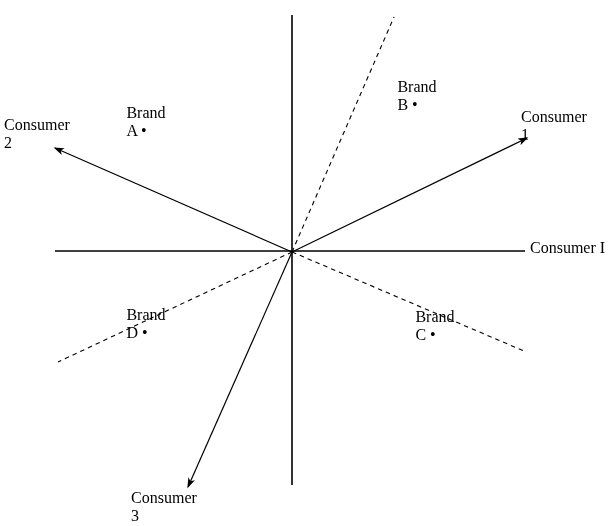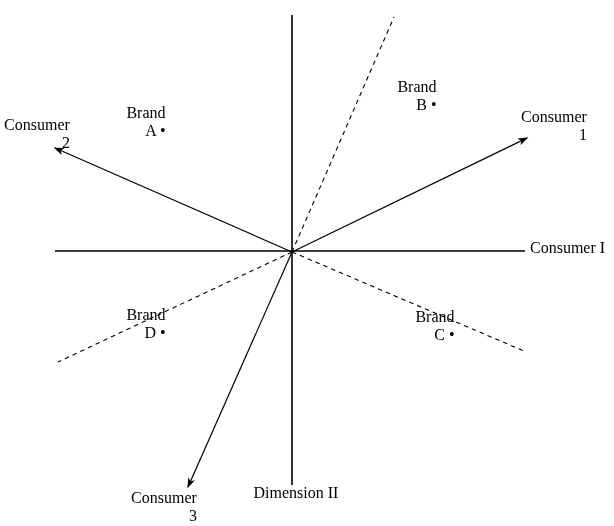--- a/index.html
+++ b/index.html
@@ -15,21 +15,21 @@
     position: absolute;
     left: 0; top: 0;
     width: 614px; height: 526px;
   }
   .label {
     position: absolute;
     color: #000000;
     font-size: 16px;
     line-height: 18px;
     white-space: nowrap;
-    text-align: right;
+    text-align: left;
   }
   .label .ln { display: block; }
   .center { transform: translateX(-50%); }
   .left-align { text-align: left; transform: none; }
 </style>
 </head>
 <body>
 
 <div id="stage">
 
@@ -81,17 +81,14 @@
     <span class="ln">C •</span>
   </div>
   <div class="label center" style="left: 146px; top: 306px;">
     <span class="ln">Brand</span>
     <span class="ln">D •</span>
   </div>
 
   <div class="label left-align" style="left: 530px; top: 239px;">
     <span class="ln">Consumer I</span>
   </div>
-  <div class="label center" style="left: 296px; top: 484px;">
-    <span class="ln">Dimension II</span>
-  </div>
 
 </div>
 
 </body></html>

